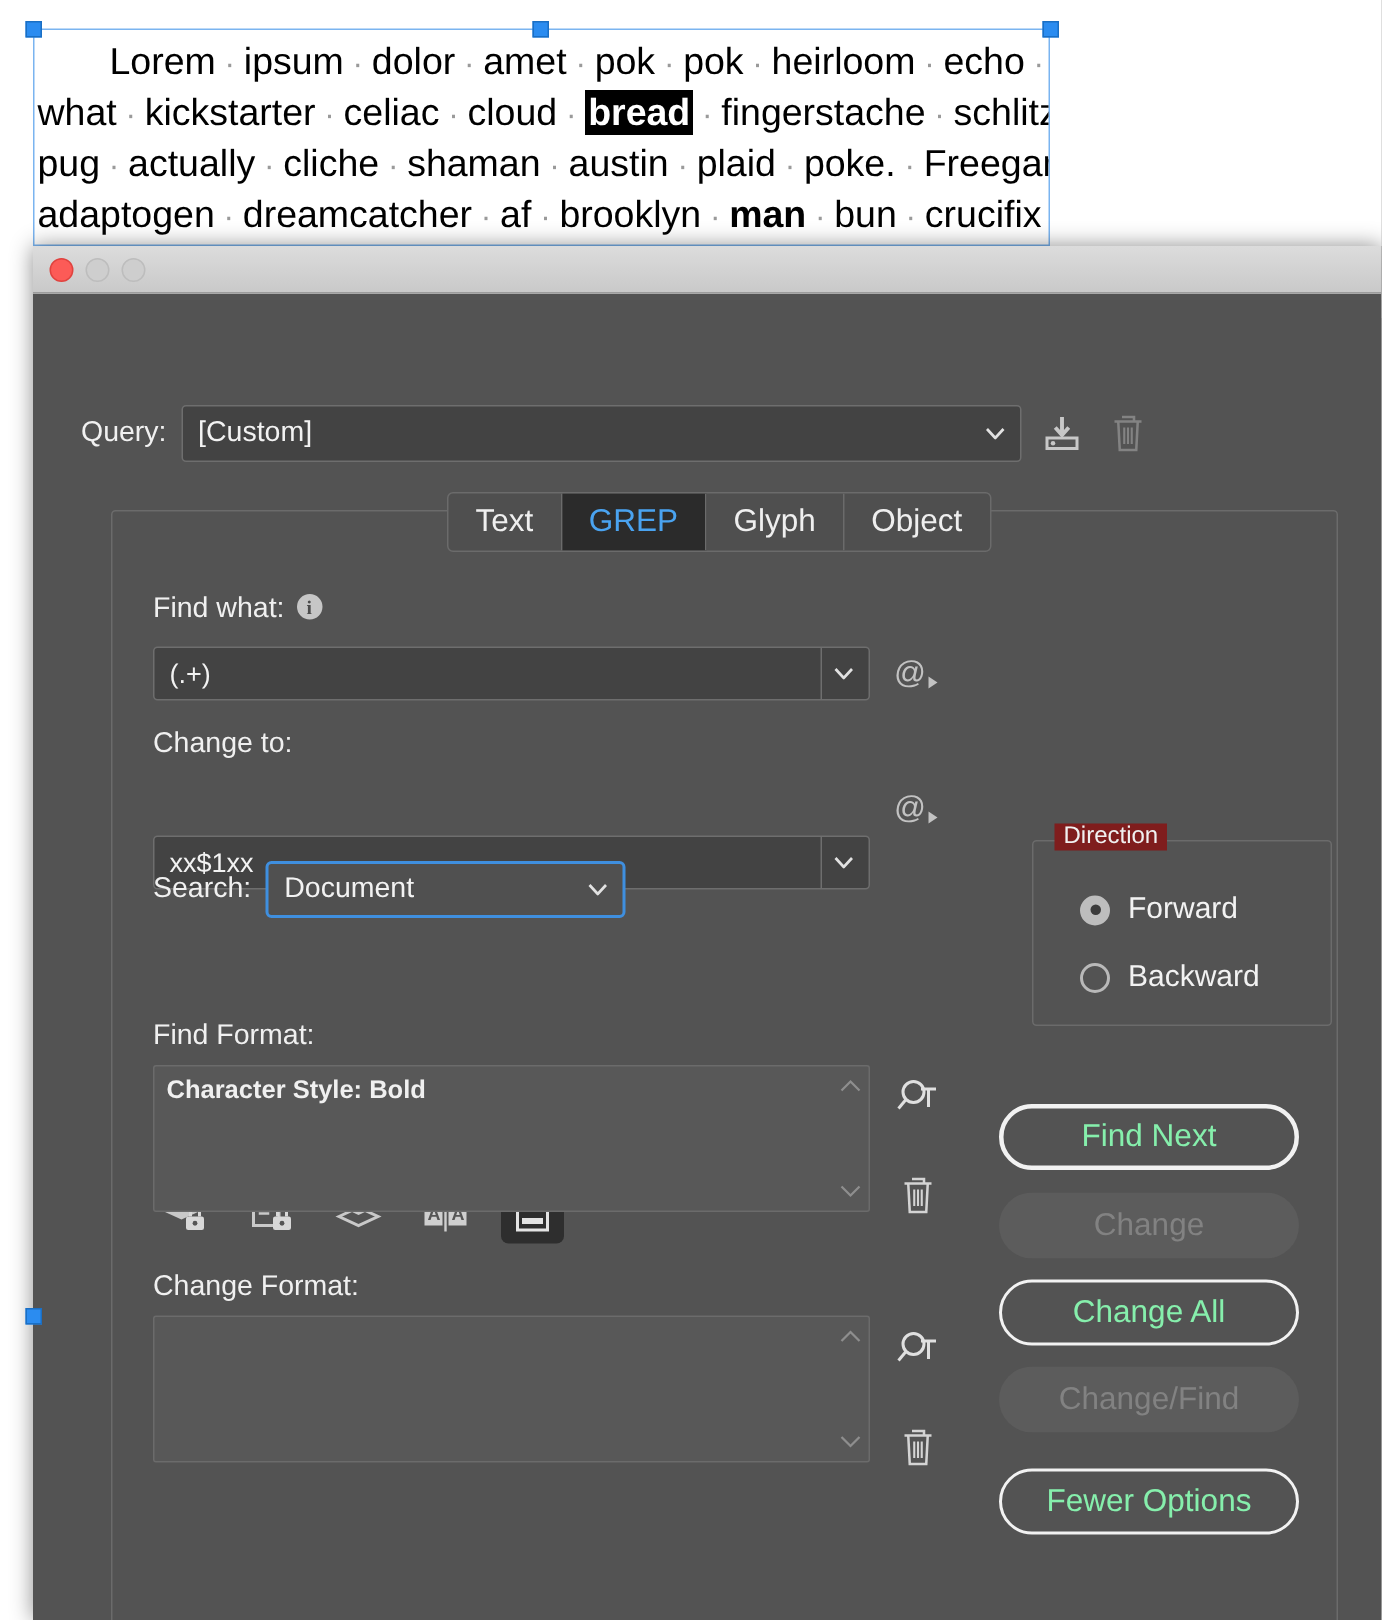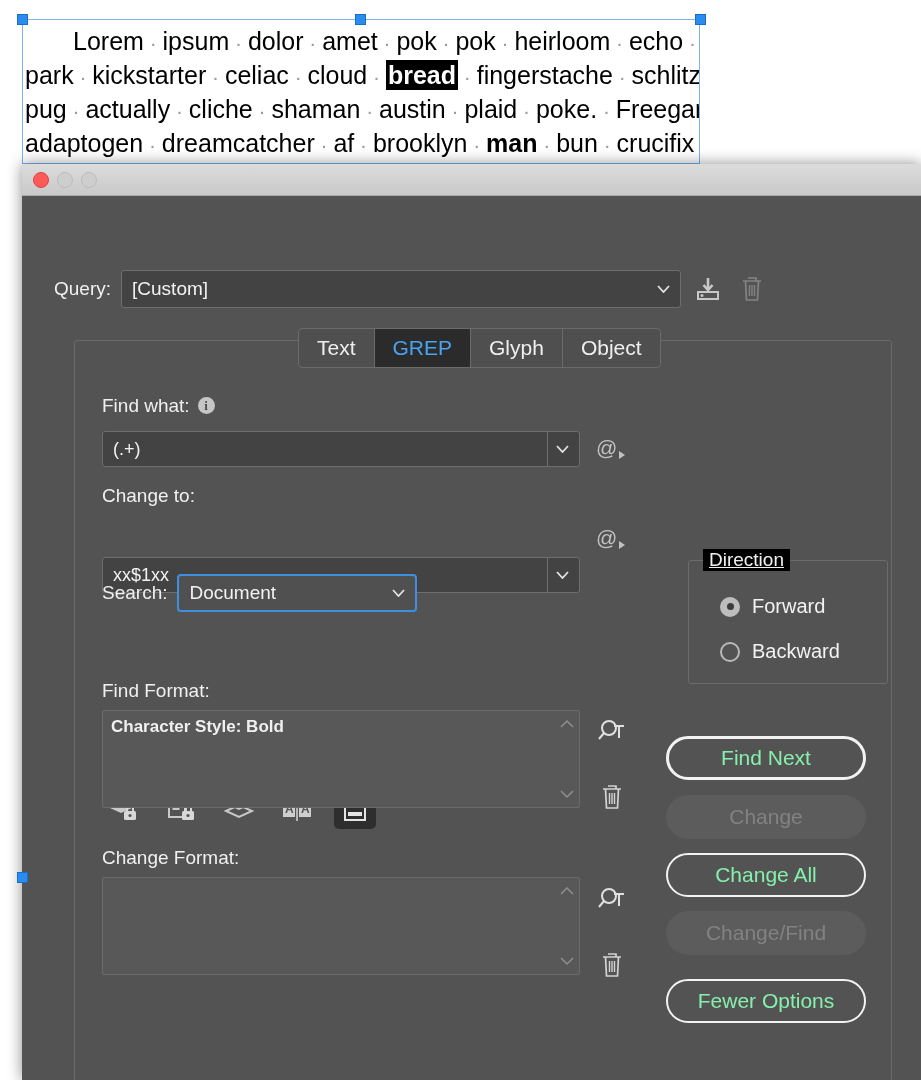--- a/index.html
+++ b/index.html
@@ -105,22 +105,22 @@
   .tab.active { background: #2b2b2b; color: #4aa3f0; }
 
   
   .groupbox {
     position: absolute; border: 1px solid #6b6b6b; border-radius: 3px;
   }
   .gb-main { left: 52px; top: 128px; width: 818px; height: 852px; }
   .gb-direction { left: 666px; top: 348px; width: 200px; height: 124px; }
   .gb-legend {
     position: absolute; top: -12px; left: 14px;
-    background: #000000; padding: 0 6px;
-    color: #f0f0f0; font-size: 19px; text-decoration: underline;
+    background: #7f1d1d; padding: 0 6px;
+    color: #f0f0f0; font-size: 16px;
   }
 
   
   .field-label { position: absolute; color: #f0f0f0; font-size: 19px; }
   .infoicon {
     display: inline-block; width: 17px; height: 17px; border-radius: 50%;
     background: #c6c6c6; color: #4c4c4c; font-size: 13px; font-weight: bold;
     text-align: center; line-height: 17px; vertical-align: 2px; margin-left: 8px;
     font-family: "Liberation Serif", serif;
   }
@@ -191,21 +191,21 @@
 </style>
 </head>
 <body>
 
 <div id="root">
 
   <div class="doc-canvas">
     <div class="text-frame">
       <div class="text-frame-inner" id="doc-text">
           <div class="doc-line first"><span>Lorem</span><span class="midot"> · </span><span>ipsum</span><span class="midot"> · </span><span>dolor</span><span class="midot"> · </span><span>amet</span><span class="midot"> · </span><span>pok</span><span class="midot"> · </span><span>pok</span><span class="midot"> · </span><span>heirloom</span><span class="midot"> · </span><span>echo</span><span class="midot"> · </span></div>
-          <div class="doc-line"><span>park</span><span class="midot"> · </span><span>kickstarter</span><span class="midot"> · </span><span>celiac</span><span class="midot"> · </span><span>cloud</span><span class="midot"> · </span><span class="hl-invert">bread</span><span class="midot"> · </span><span>fingerstache</span><span class="midot"> · </span><span>schlitz</span></div>
+          <div class="doc-line"><span>what</span><span class="midot"> · </span><span>kickstarter</span><span class="midot"> · </span><span>celiac</span><span class="midot"> · </span><span>cloud</span><span class="midot"> · </span><span class="hl-invert">bread</span><span class="midot"> · </span><span>fingerstache</span><span class="midot"> · </span><span>schlitz</span></div>
           <div class="doc-line"><span>pug</span><span class="midot"> · </span><span>actually</span><span class="midot"> · </span><span>cliche</span><span class="midot"> · </span><span>shaman</span><span class="midot"> · </span><span>austin</span><span class="midot"> · </span><span>plaid</span><span class="midot"> · </span><span>poke.</span><span class="midot"> · </span><span>Freegan</span></div>
           <div class="doc-line"><span>adaptogen</span><span class="midot"> · </span><span>dreamcatcher</span><span class="midot"> · </span><span>af</span><span class="midot"> · </span><span>brooklyn</span><span class="midot"> · </span><span class="hl-bold">man</span><span class="midot"> · </span><span>bun</span><span class="midot"> · </span><span>crucifix</span><span class="midot"> · </span></div>
         </div>
     </div>
   </div>
   <div class="handle h-tl"></div>
   <div class="handle h-tc"></div>
   <div class="handle h-tr"></div>
   <div class="handle h-ml"></div>
 

